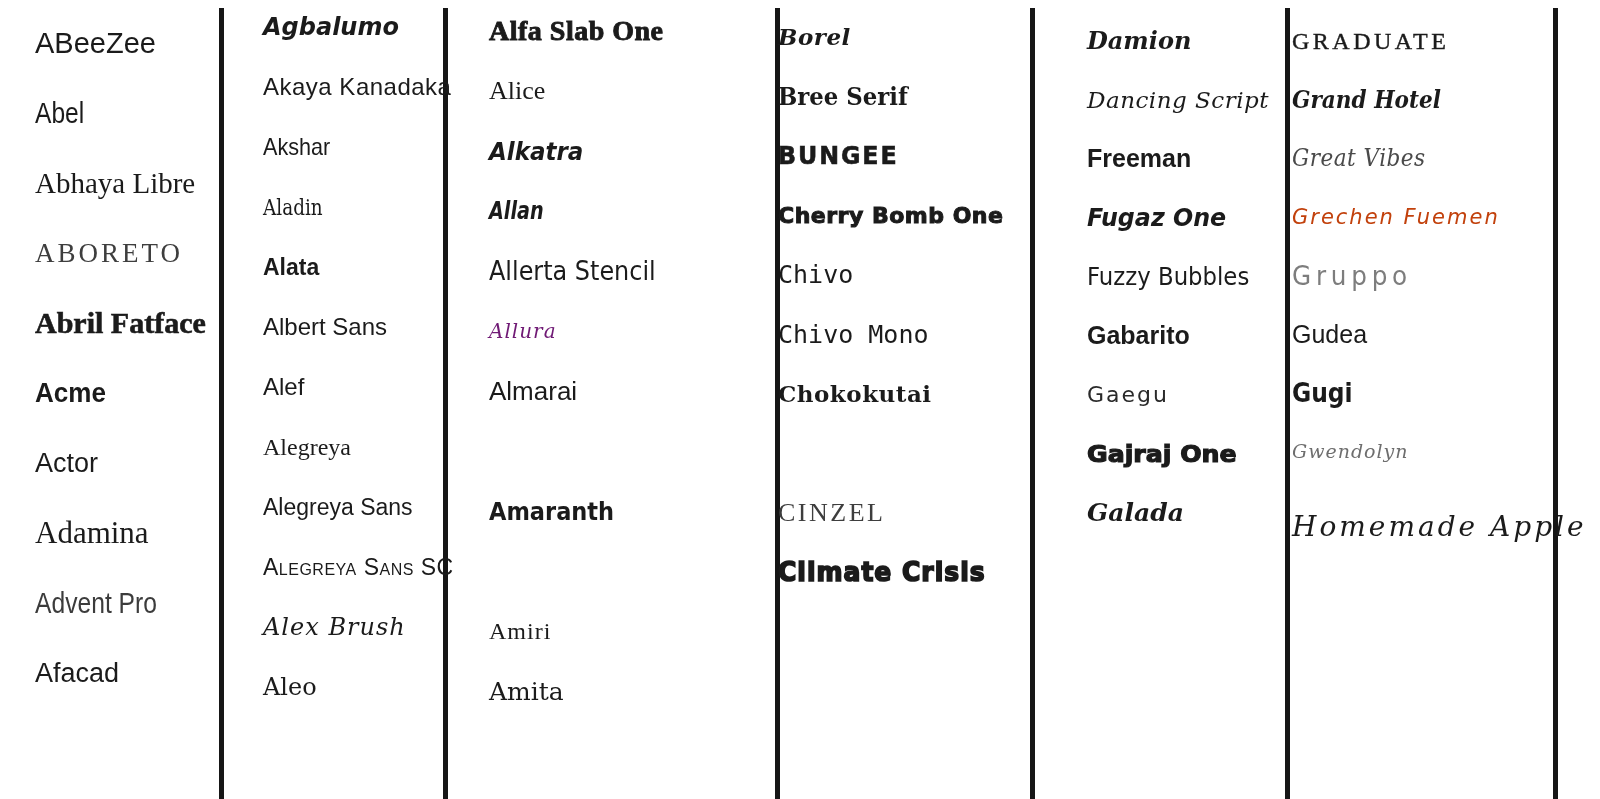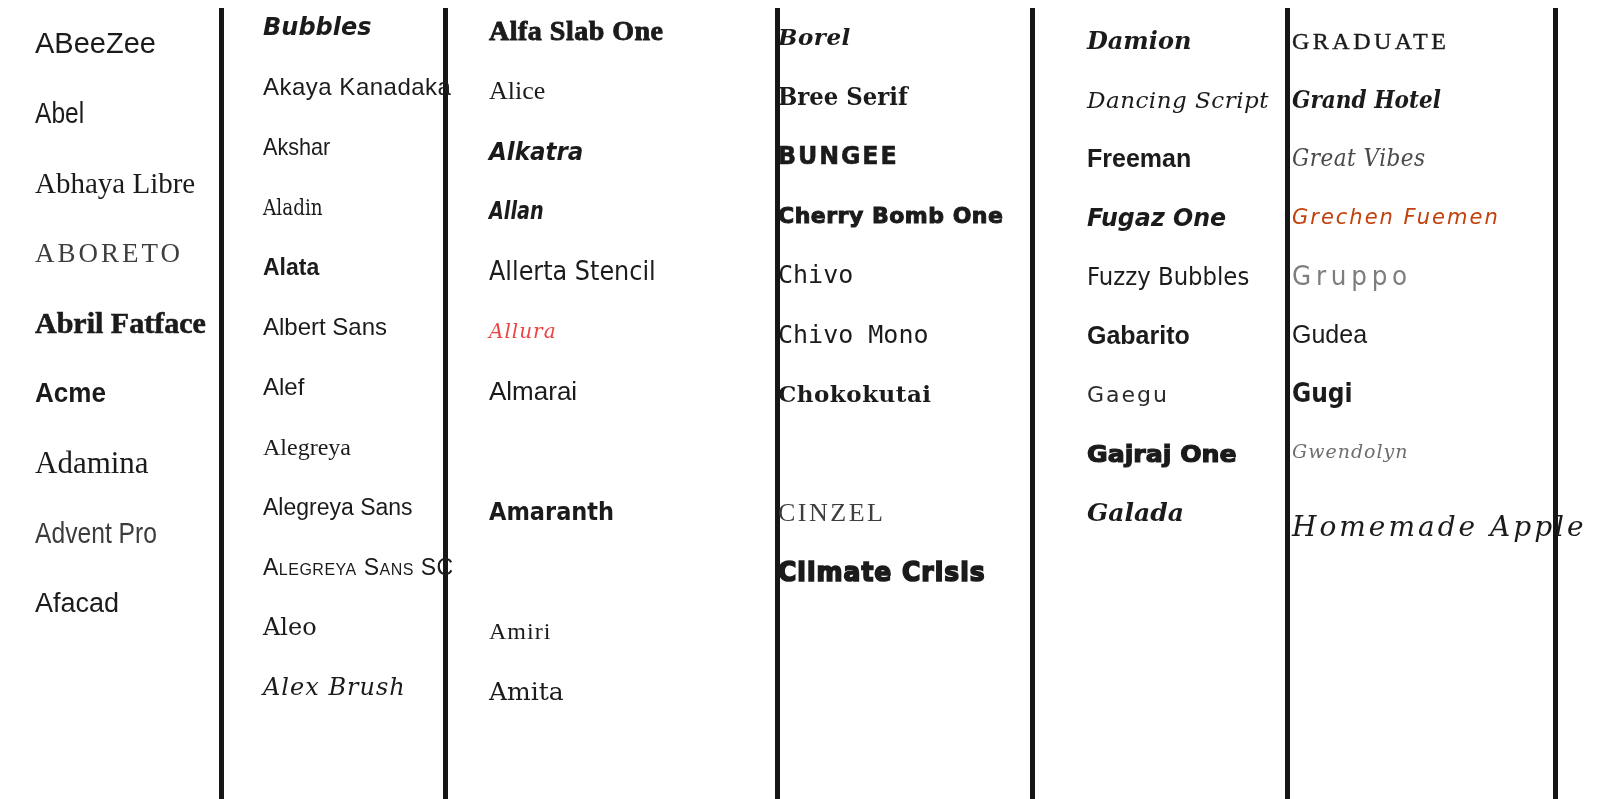--- a/index.html
+++ b/index.html
@@ -51,21 +51,21 @@
   .s-alegreya-sans{font:23px "Liberation Sans",sans-serif}
   .s-alegreya-sans-sc{font:23px "Liberation Sans",sans-serif;font-variant:small-caps;letter-spacing:.5px}
   .s-aleo{font:24px "DejaVu Serif",serif}
   .s-alex-brush{font:italic 24px "DejaVu Serif",serif;letter-spacing:1px}
   
   .s-alfa-slab-one{font:700 28px "Liberation Serif",serif;letter-spacing:.5px;-webkit-text-stroke:.9px}
   .s-alice{font:26px "Liberation Serif",serif}
   .s-alkatra{font:italic 700 25px "DejaVu Sans",sans-serif;transform:scaleX(.92)}
   .s-allan{font:italic 700 24px "DejaVu Sans",sans-serif;transform:scaleX(.8)}
   .s-allerta-stencil{font:26px "DejaVu Sans",sans-serif;transform:scaleX(.92)}
-  .s-allura{font:italic 20px "DejaVu Serif",serif;color:#ef4444;letter-spacing:1px}
+  .s-allura{font:italic 20px "DejaVu Serif",serif;color:#701a75;letter-spacing:1px}
   .s-almarai{font:26px "Liberation Sans",sans-serif}
   .s-amaranth{font:700 25px "DejaVu Sans",sans-serif;transform:scaleX(.9)}
   .s-amiri{font:24px "Liberation Serif",serif;letter-spacing:1px}
   .s-amita{font:25px "DejaVu Serif",serif}
   
   .s-boogaloo{font:700 25px "DejaVu Sans",sans-serif;transform:scaleX(.82)}
   .s-borel{font:italic 700 23px "DejaVu Serif",serif;letter-spacing:.5px}
   .s-bree-serif{font:700 24px "DejaVu Serif",serif;transform:scaleX(.95)}
   .s-bricolage-grotesque{font:24px "Liberation Sans",sans-serif}
   .s-bungee{font:700 25px "DejaVu Sans",sans-serif;letter-spacing:2px;transform:scaleX(.95);-webkit-text-stroke:.6px}
@@ -121,32 +121,35 @@
       <div class="row">
         <span class="fname s-aboreto">ABORETO</span>
       </div>
       <div class="row">
         <span class="fname s-abril-fatface">Abril Fatface</span>
       </div>
       <div class="row">
         <span class="fname s-acme">Acme</span>
       </div>
       <div class="row">
+        <span class="fname s-actor">Actor</span>
+      </div>
+      <div class="row">
         <span class="fname s-adamina">Adamina</span>
       </div>
       <div class="row">
         <span class="fname s-advent-pro">Advent Pro</span>
       </div>
       <div class="row">
         <span class="fname s-afacad">Afacad</span>
       </div>
     </div>
   <div class="col" id="col-2">
       <div class="row">
-        <span class="fname s-agbalumo">Bubbles</span>
+        <span class="fname s-agbalumo">Agbalumo</span>
       </div>
       <div class="row">
         <span class="fname s-akaya-kanadaka">Akaya Kanadaka</span>
       </div>
       <div class="row">
         <span class="fname s-akshar">Akshar</span>
       </div>
       <div class="row">
         <span class="fname s-aladin">Aladin</span>
       </div>
@@ -162,25 +165,25 @@
       <div class="row">
         <span class="fname s-alegreya">Alegreya</span>
       </div>
       <div class="row">
         <span class="fname s-alegreya-sans">Alegreya Sans</span>
       </div>
       <div class="row">
         <span class="fname s-alegreya-sans-sc">Alegreya Sans SC</span>
       </div>
       <div class="row">
+        <span class="fname s-alex-brush">Alex Brush</span>
+      </div>
+      <div class="row">
         <span class="fname s-aleo">Aleo</span>
       </div>
-      <div class="row">
-        <span class="fname s-alex-brush">Alex Brush</span>
-      </div>
     </div>
   <div class="col" id="col-3">
       <div class="row">
         <span class="fname s-alfa-slab-one">Alfa Slab One</span>
       </div>
       <div class="row">
         <span class="fname s-alice">Alice</span>
       </div>
       <div class="row">
         <span class="fname s-alkatra">Alkatra</span>

